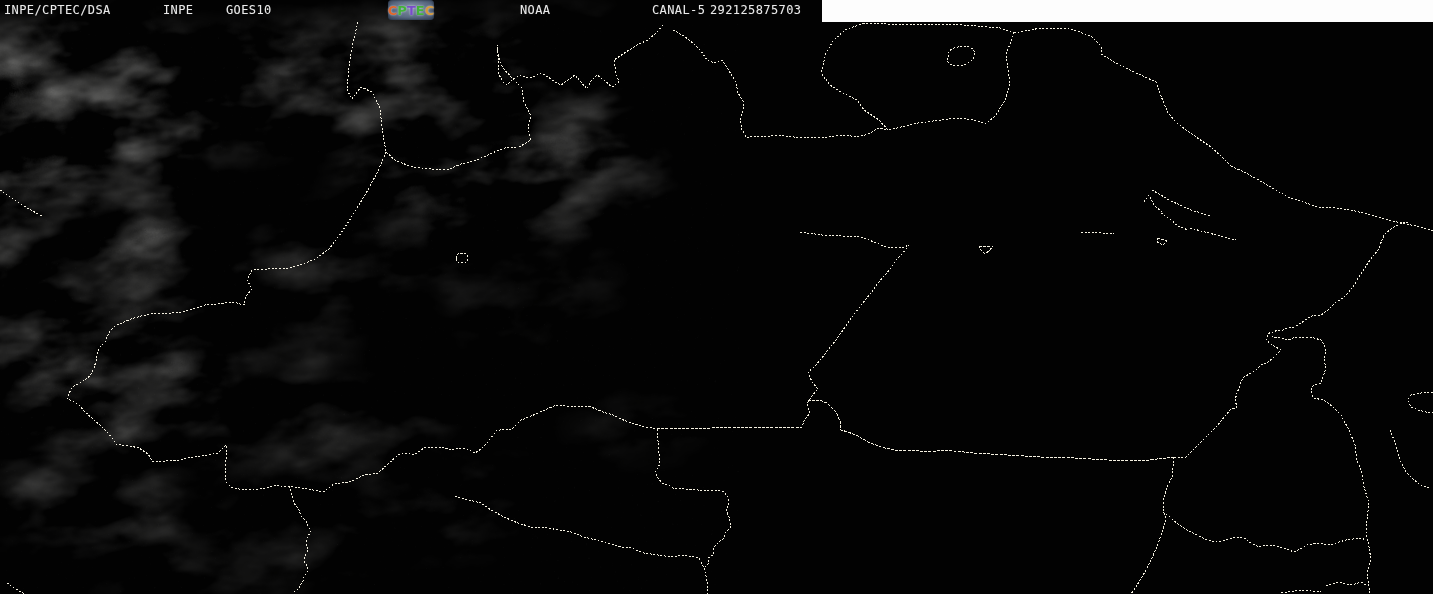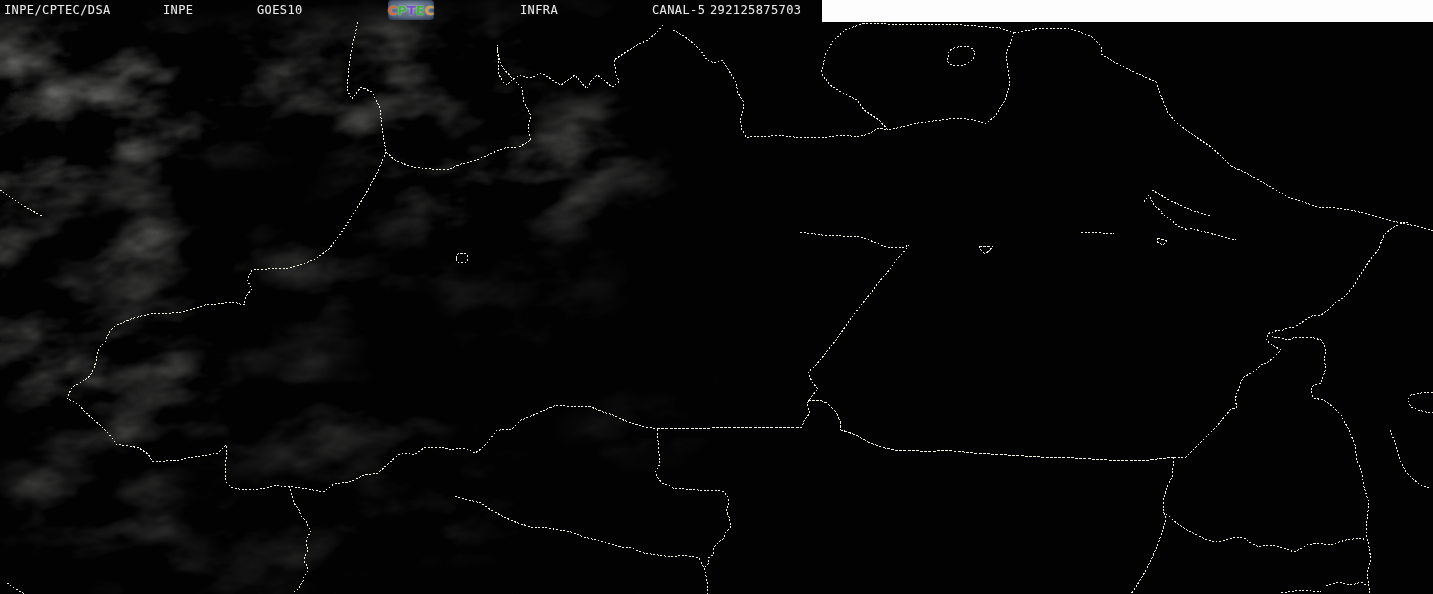--- a/index.html
+++ b/index.html
@@ -109,26 +109,26 @@
       <path class="bl" d="M979,246 L993,246 L989,251 L985,254 L981,250 Z" stroke="#f6f2e2"></path>
       <path class="b" d="M7,583 L14,588 L21,592 L25,594" stroke="#f6f2e2"></path>
     </g>
 
     <rect id="gapRect" x="822" y="0" width="611" height="22" fill="#fdfdfd"></rect>
   </svg>
 
   <div class="header">
     <span class="ht" style="left:4px">INPE/CPTEC/DSA</span>
     <span class="ht" style="left:163px">INPE</span>
-    <span class="ht" style="left:257px">GOES10</span>
+    <span class="ht" style="left:226px">GOES10</span>
     <div class="logo" id="logoBox">
         <span style="color: rgb(224, 102, 42);">C</span>
         <span style="color: rgb(67, 178, 58);">P</span>
         <span style="color: rgb(122, 76, 201);">T</span>
         <span style="color: rgb(67, 178, 58);">E</span>
         <span style="color: rgb(215, 154, 60);">C</span>
       </div>
-    <span class="ht" style="left:520px">INFRA</span>
+    <span class="ht" style="left:520px">NOAA</span>
     <span class="ht" style="left:652px">CANAL-5</span>
     <span class="ht" style="left:710px">292125875703</span>
   </div>
 
 </div>
 
 </body></html>

